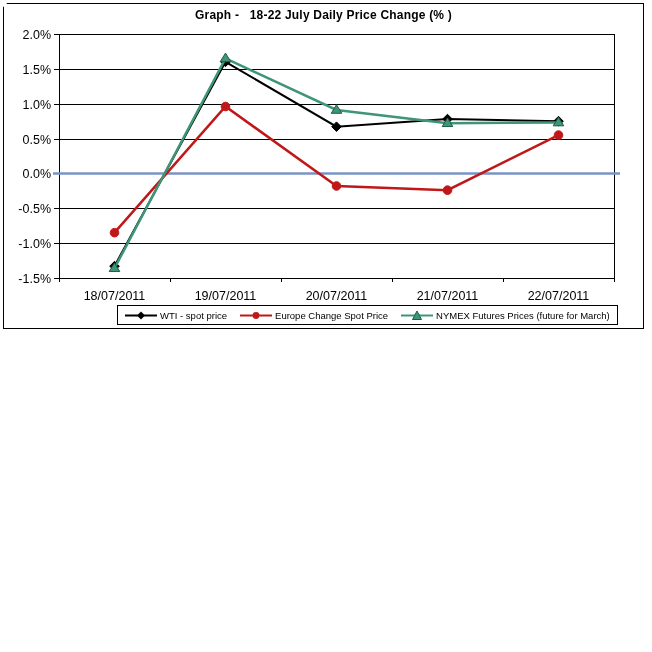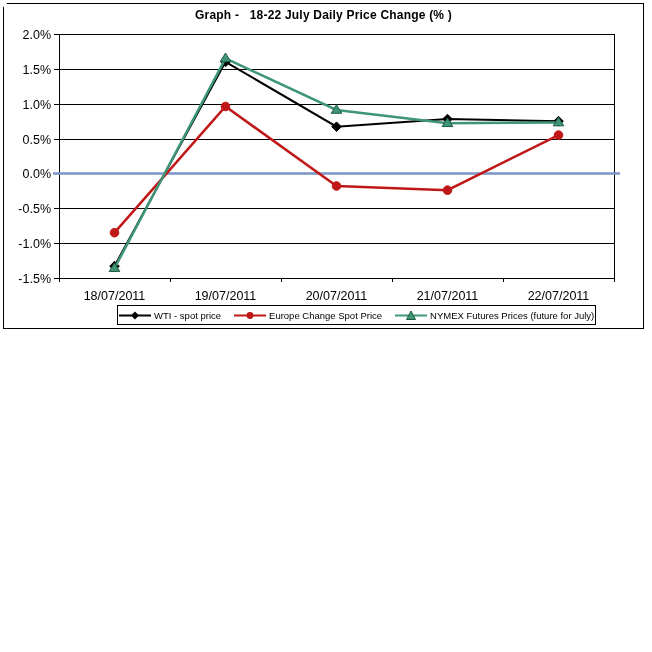--- a/index.html
+++ b/index.html
@@ -36,21 +36,21 @@
     position: absolute;
     left: 0; top: 0;
     width: 639px; height: 324px;
   }
   .legend {
     position: absolute;
     left: 113px; top: 301px;
     height: 20px;
     display: flex;
     align-items: center;
-    padding: 0 1px;
+    padding: 0 7px;
     gap: 13px;
     border: 1px solid #000000;
     background: #ffffff;
     font-size: 9.5px;
     color: #000000;
     white-space: nowrap;
     box-sizing: border-box;
   }
   .legend-item { display: flex; align-items: center; gap: 3px; }
   .legend-item svg { display: block; }
@@ -131,17 +131,17 @@
             <line x1="0" y1="5.5" x2="32" y2="5.5" stroke="#C01818" stroke-width="2"></line>
             <circle cx="16" cy="5.5" r="3.4" fill="#C01818"></circle>
           </svg>
           <span>Europe Change Spot Price</span>
         </span>
         <span class="legend-item">
           <svg width="32" height="11">
             <line x1="0" y1="5.5" x2="32" y2="5.5" stroke="#3F9677" stroke-width="2"></line>
             <path d="M 16 1 L 20.5 9.5 L 11.5 9.5 Z" stroke="#1F5C43" fill="#3F9677"></path>
           </svg>
-          <span>NYMEX Futures Prices (future for July)</span>
+          <span>NYMEX Futures Prices (future for March)</span>
         </span>
       </div>
   </div>
 </div>
 
 </body></html>

